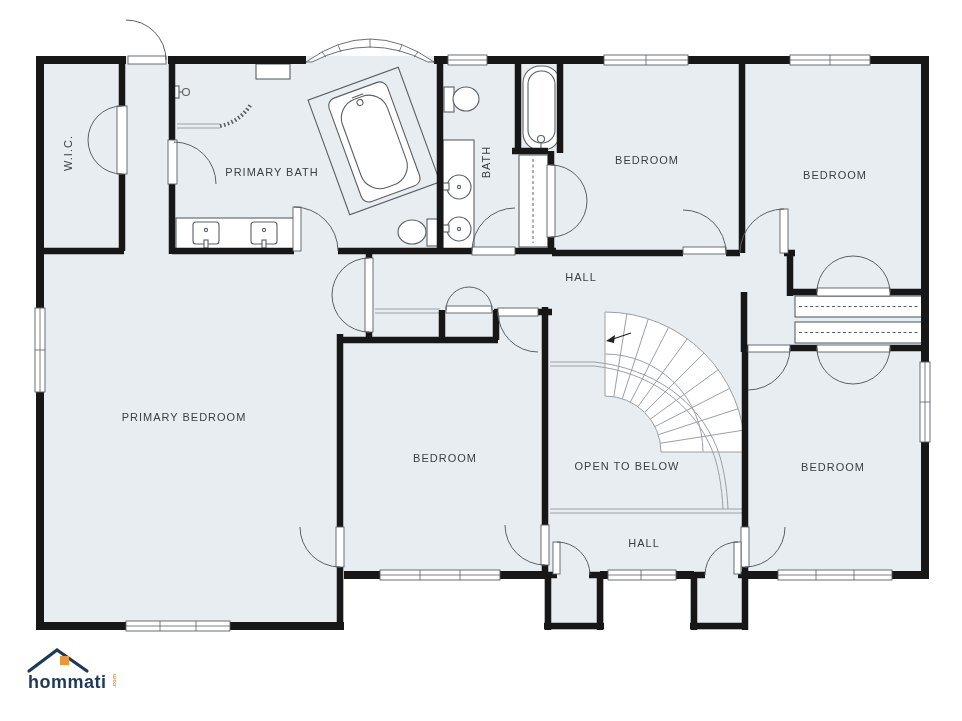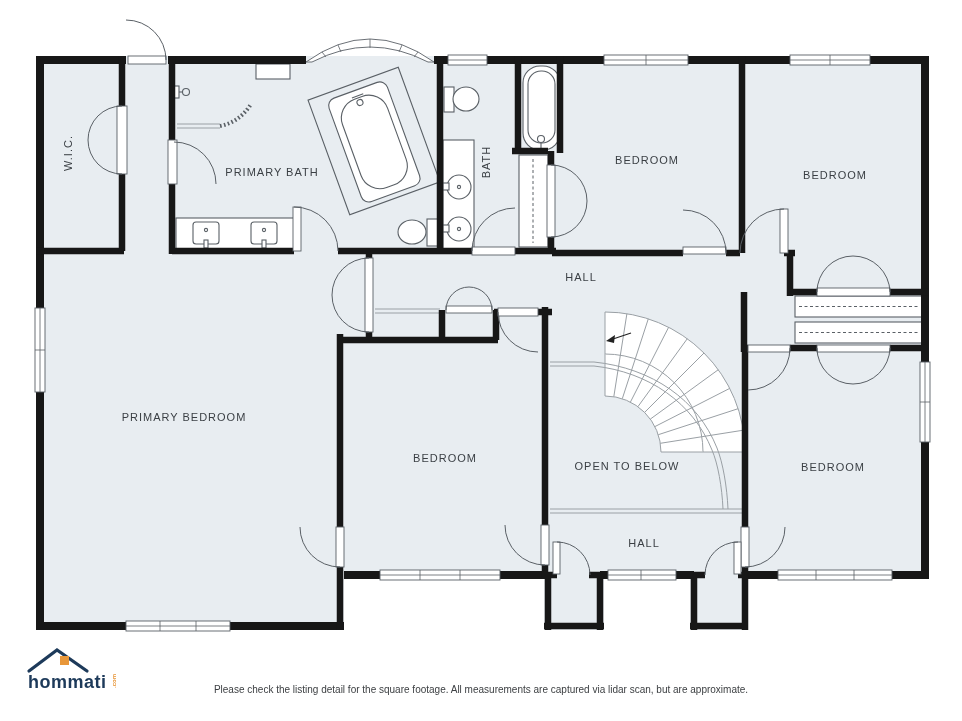--- a/index.html
+++ b/index.html
@@ -281,14 +281,13 @@
   </g>
 </svg>
 
 <svg class="logo" viewBox="0 0 100 54">
   <path d="M3,29 L31,8 L61,29" fill="none" stroke="var(--logo-navy)" stroke-width="3.2" stroke-linecap="round"></path>
   <rect x="34" y="14" width="9" height="9" fill="var(--logo-orange)"></rect>
   <text class="logo-text" x="2" y="46">hommati</text>
   <text class="logo-suffix" transform="translate(90 46) rotate(-90)">.com</text>
 </svg>
 
-<div class="footer-note">Please check the listing detail for the square footage. All measurements are captured via lidar scan, but are approximate.</div>
 </div>
 
 </body></html>

